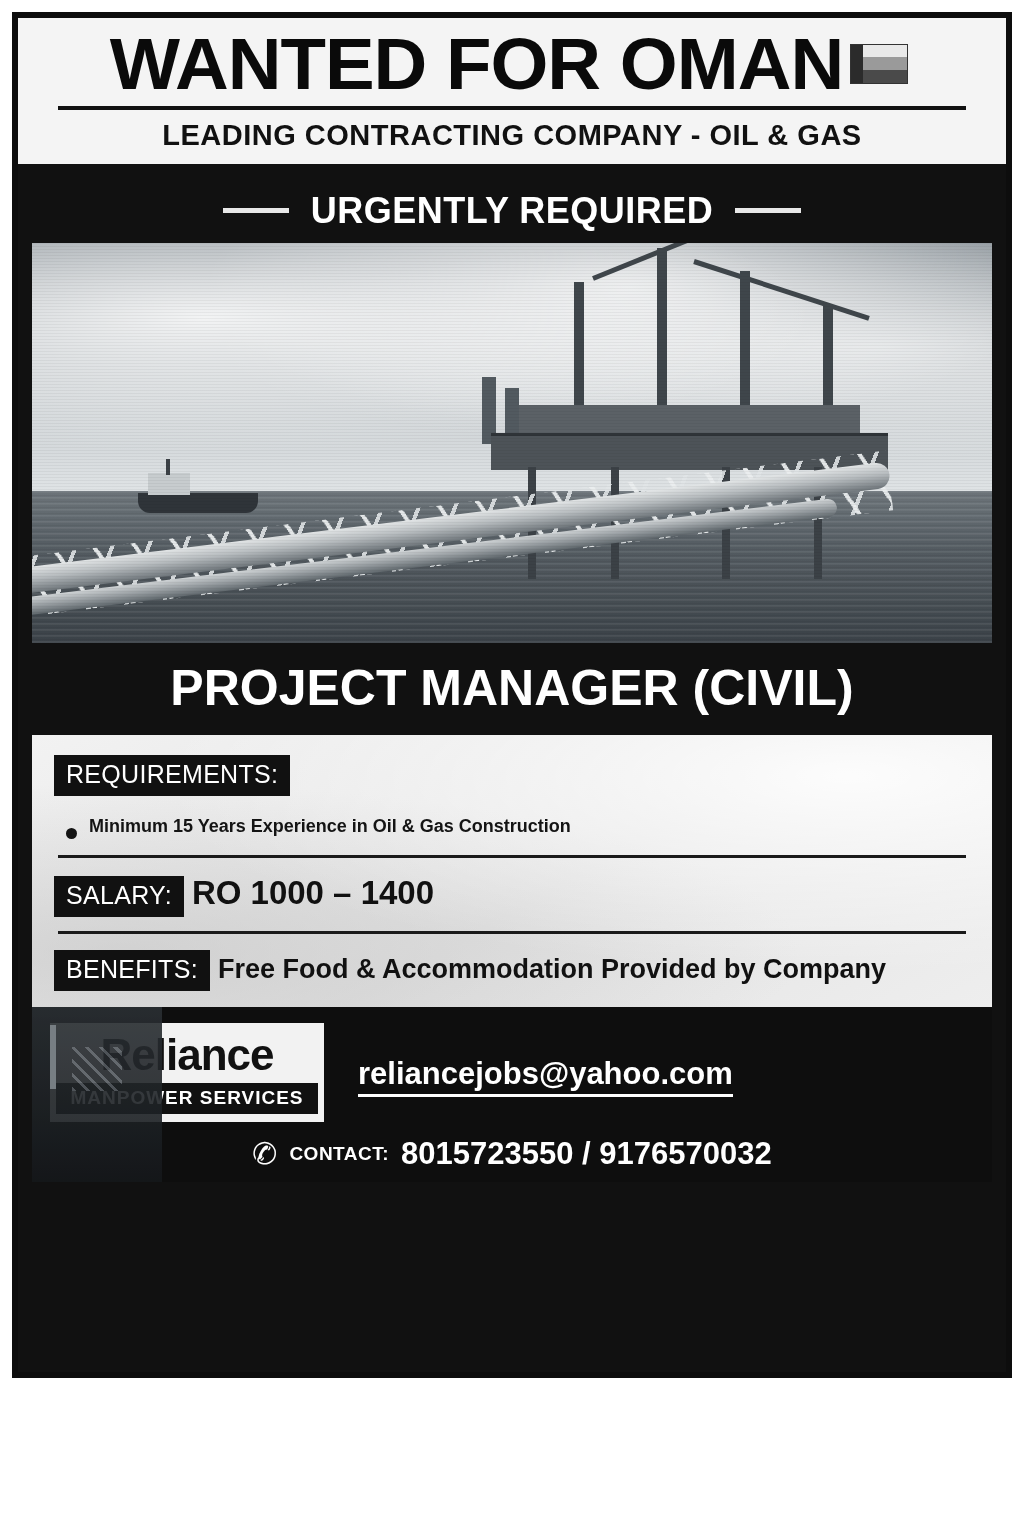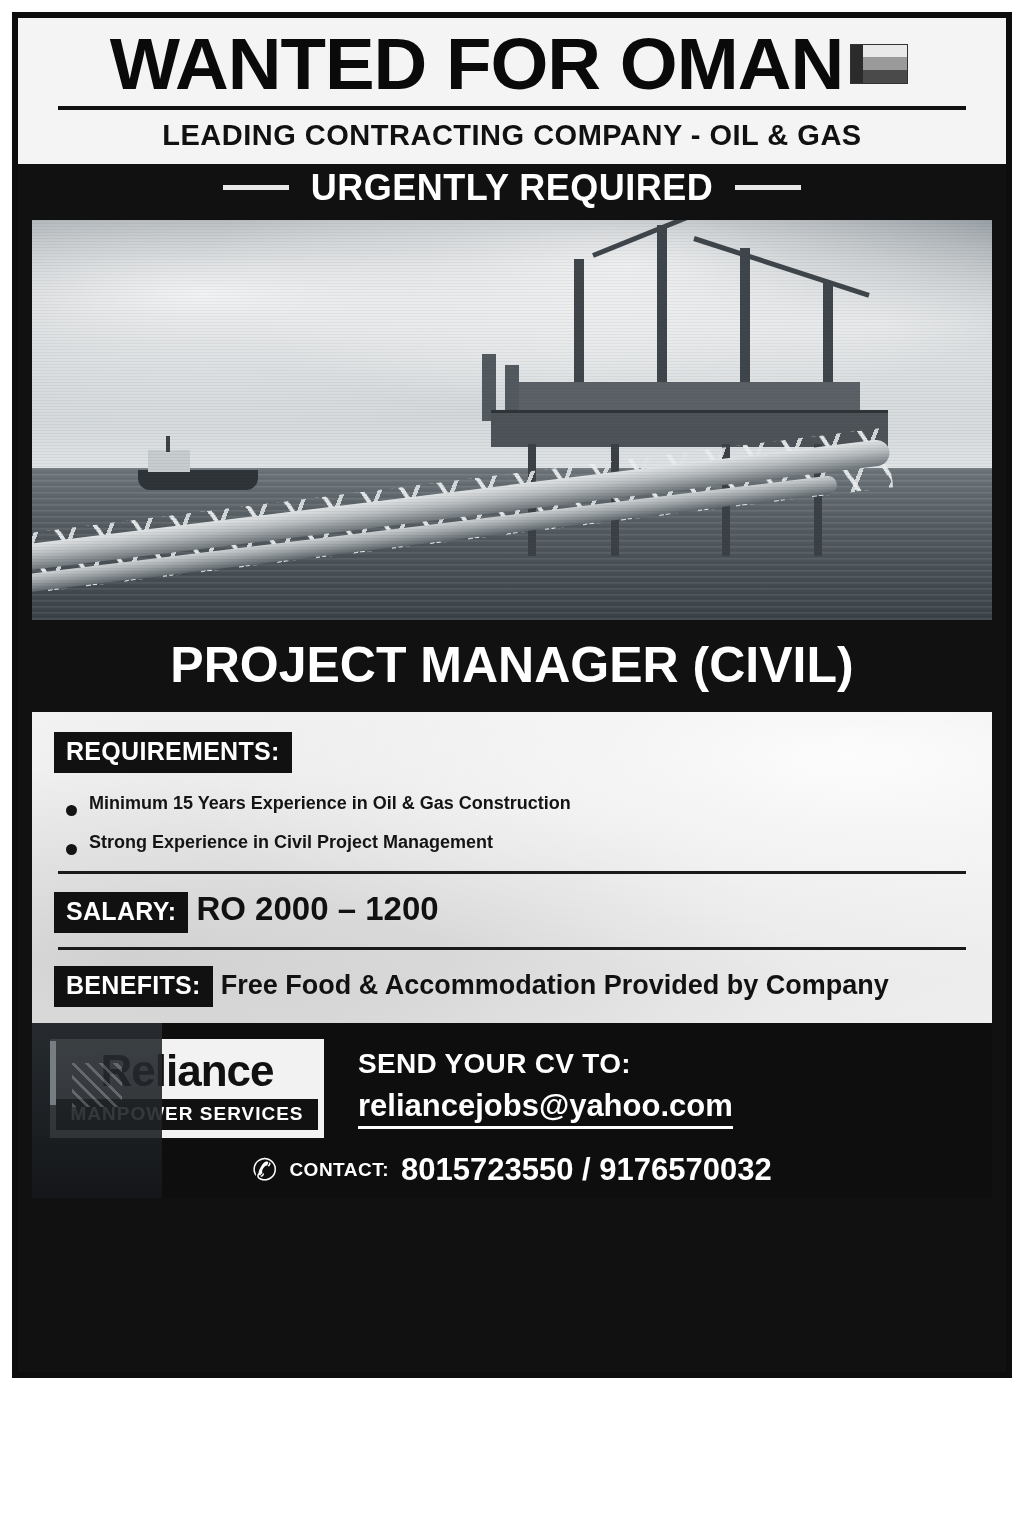--- a/index.html
+++ b/index.html
@@ -67,21 +67,21 @@
     padding:9px 0 6px 0;
   }
   
   .urgent-bar{
     background:#111;
     color:#fff;
     display:flex;
     align-items:center;
     justify-content:center;
     gap:22px;
-    padding:3px 0 11px 0;
+    padding:26px 0 11px 0;
   }
   .urgent-bar .dash{
     display:block;width:66px;height:5px;background:#e8e8e8;
   }
   .urgent-text{
     font-size:36px;font-weight:bold;letter-spacing:0.5px;
   }
   
   .photo{
     position:relative;
@@ -189,21 +189,21 @@
     padding:20px 22px 16px 22px;
     position:relative;
     background-image:
       radial-gradient(ellipse at 85% 15%, rgba(255,255,255,0.9) 0%, rgba(255,255,255,0) 60%),
       radial-gradient(ellipse at 10% 80%, rgba(190,190,190,0.55) 0%, rgba(255,255,255,0) 55%),
       linear-gradient(150deg,#f2f2f2 0%,#e3e3e3 55%,#eeeeee 100%);
   }
   .tag{
     display:inline-block;
     background:#111;color:#fff;
-    font-size:25px;font-weight:bold;
+    font-size:25px;font-weight:normal;
     padding:5px 12px 7px 12px;
     letter-spacing:0.3px;
   }
   .req-list{
     margin:20px 0 8px 12px;
     padding:0;
     list-style:none;
   }
   .req-list li{
     font-size:18px;
@@ -349,51 +349,46 @@
   <div class="job-title">PROJECT MANAGER (CIVIL)</div>
 
   <div class="details">
     <span class="tag">REQUIREMENTS:</span>
 
     <ul class="req-list">
       <li>
         <span class="bullet"></span>
         <span>Minimum 15 Years Experience in Oil &amp; Gas Construction</span>
       </li>
-      <li>
-        <span class="bullet"></span>
-        <span>Strong Experience in Civil Project Management</span>
-      </li>
     </ul>
 
     <div class="hline"></div>
 
     <div class="row">
       <span class="tag">SALARY:</span>
-      <span class="value">RO 2000 – 1200</span>
+      <span class="value">RO 1000 – 1400</span>
     </div>
 
     <div class="hline"></div>
 
     <div class="row">
       <span class="tag">BENEFITS:</span>
       <span class="value-sm">Free Food &amp; Accommodation Provided by Company</span>
     </div>
   </div>
 
   <div class="footer">
     <div class="footer-bg"></div>
 
     <div class="footer-top">
       <div class="logo">
         <span class="brand">Reliance</span>
         <span class="sub">MANPOWER SERVICES</span>
       </div>
       <div class="cv-block">
-        <div class="cv-label">SEND YOUR CV TO:</div>
         <div class="cv-email">reliancejobs@yahoo.com</div>
       </div>
     </div>
 
     <div class="contact-row">
       <span class="phone-icon">✆</span>
       <span class="contact-label">CONTACT:</span>
       <span class="contact-num">8015723550 / 9176570032</span>
     </div>
   </div>

